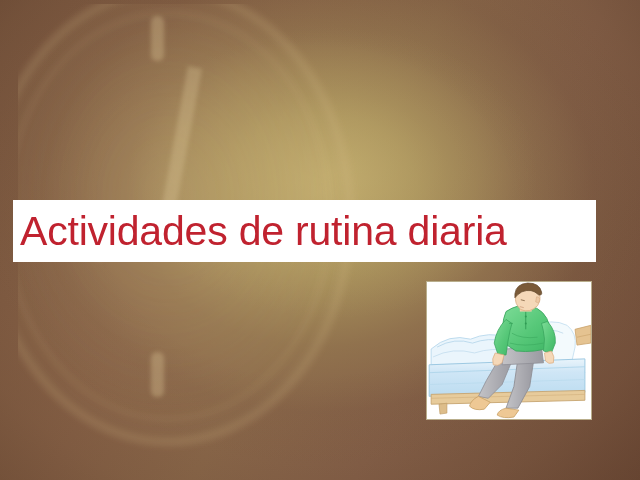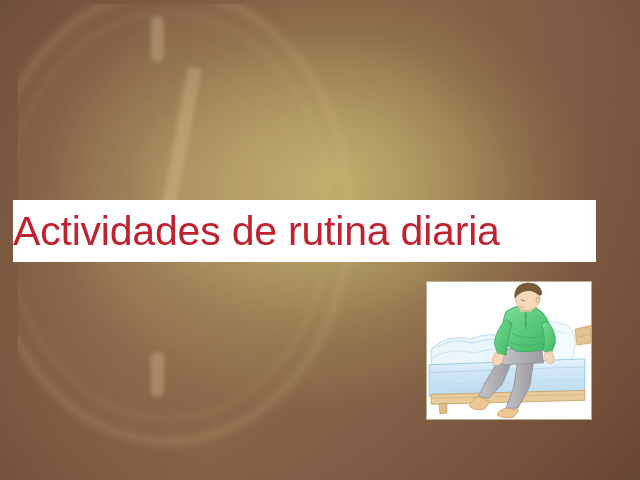--- a/index.html
+++ b/index.html
@@ -68,20 +68,21 @@
   .title-band {
     position: absolute;
     left: 13px;
     top: 200px;
     width: 583px;
     height: 62px;
     background: #ffffff;
     display: flex;
     align-items: center;
     box-sizing: border-box;
+    padding-left: 7px;
   }
   .title-text {
     color: #c0222f;
     font-size: 41px;
     line-height: 1;
     letter-spacing: -0.2px;
     font-weight: 400;
     white-space: nowrap;
     font-family: "Liberation Sans", sans-serif;
   }

